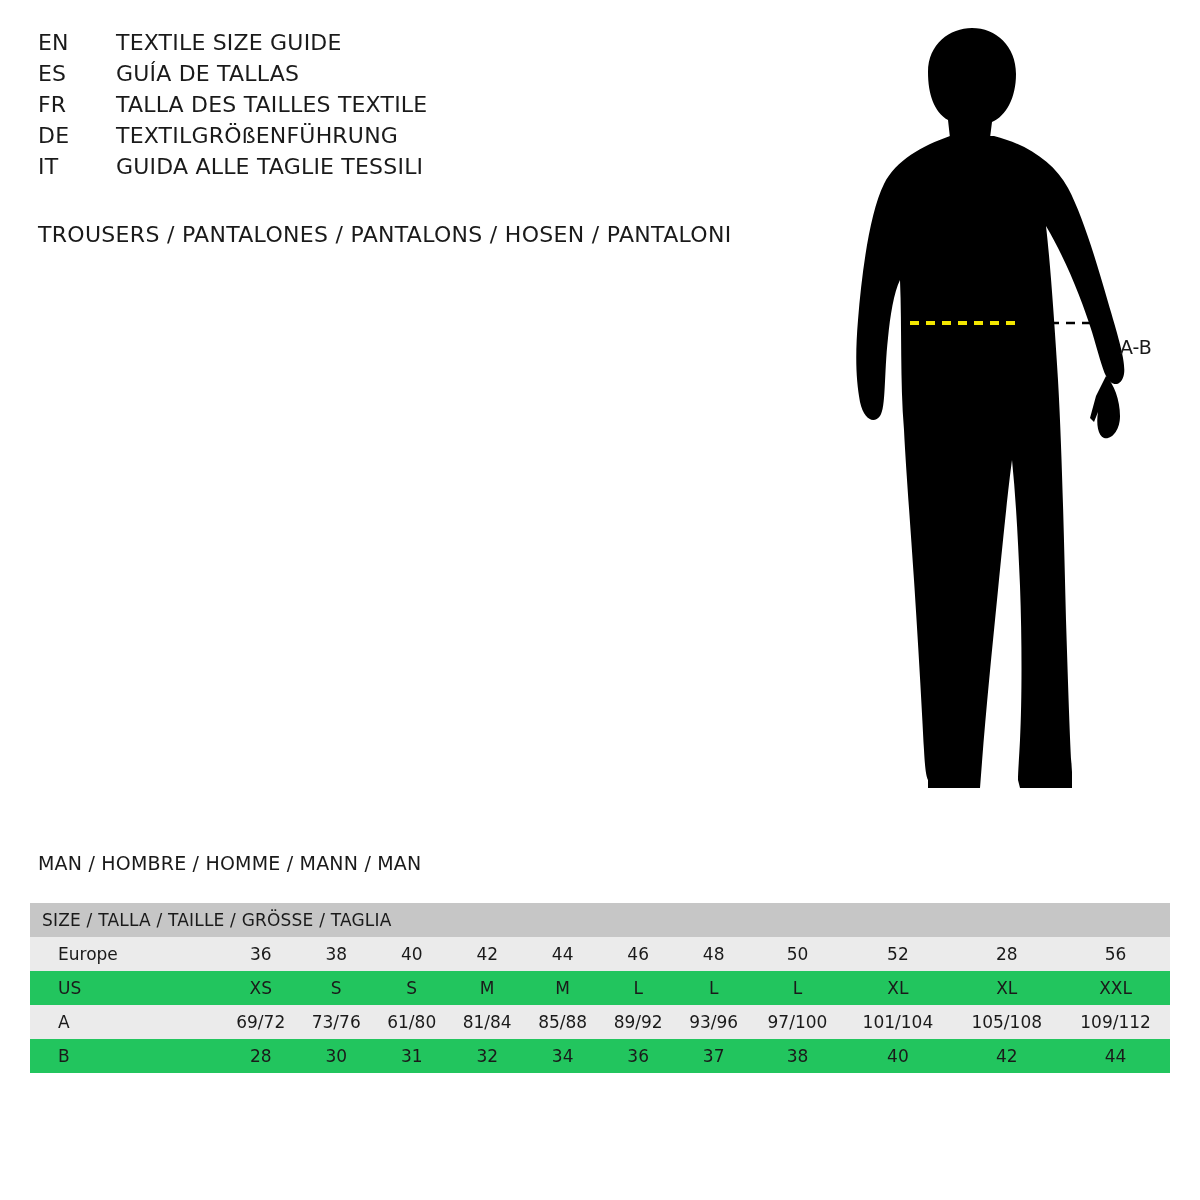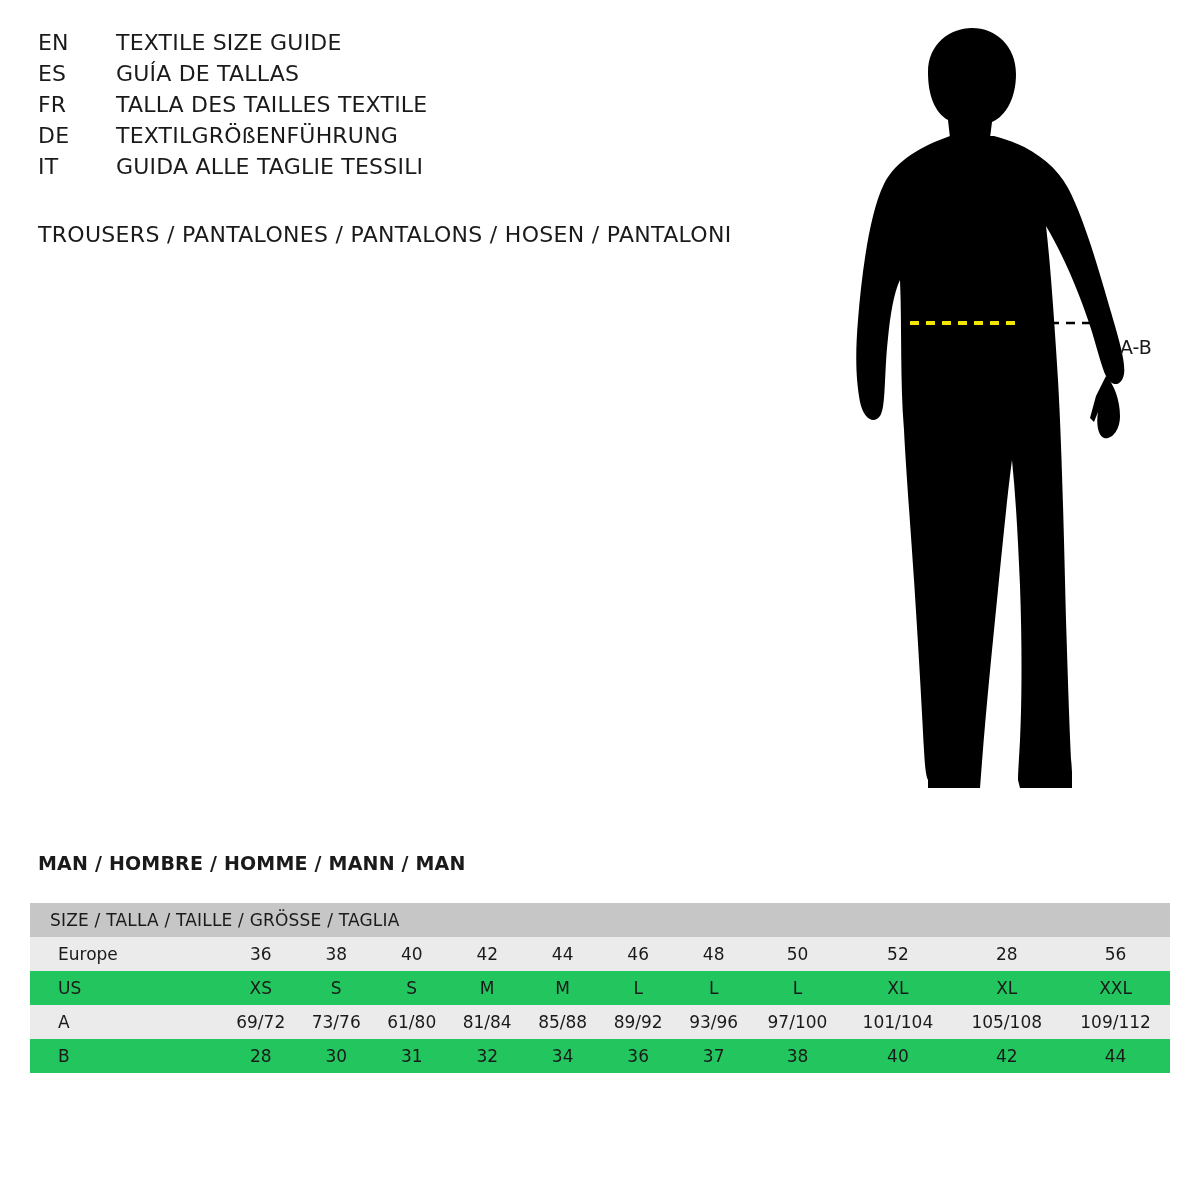--- a/index.html
+++ b/index.html
@@ -72,21 +72,21 @@
     color: #1a1a1a;
     margin-top: 24px;
   }
 
   
   .section-title {
     position: absolute;
     left: 38px;
     top: 852px;
     font-size: 19px;
-    font-weight: bold;
+    font-weight: normal;
     letter-spacing: 0.2px;
     color: #1a1a1a;
   }
   .size-table {
     position: absolute;
     left: 30px;
     top: 903px;
     width: 1140px;
     border-collapse: collapse;
     font-size: 17px;
@@ -96,21 +96,21 @@
   .size-table td {
     padding: 0;
     height: 34px;
     font-weight: normal;
     text-align: center;
     vertical-align: middle;
   }
   .size-table .hdr-row th {
     background: #c6c6c6;
     text-align: left;
-    padding-left: 20px;
+    padding-left: 12px;
     font-size: 17px;
     letter-spacing: 0.2px;
     margin-top: 41px;
   }
   .size-table tbody tr {
     background: #ebebeb;
   }
   .size-table tbody tr.alt {
     background: #22c55e;
   }

